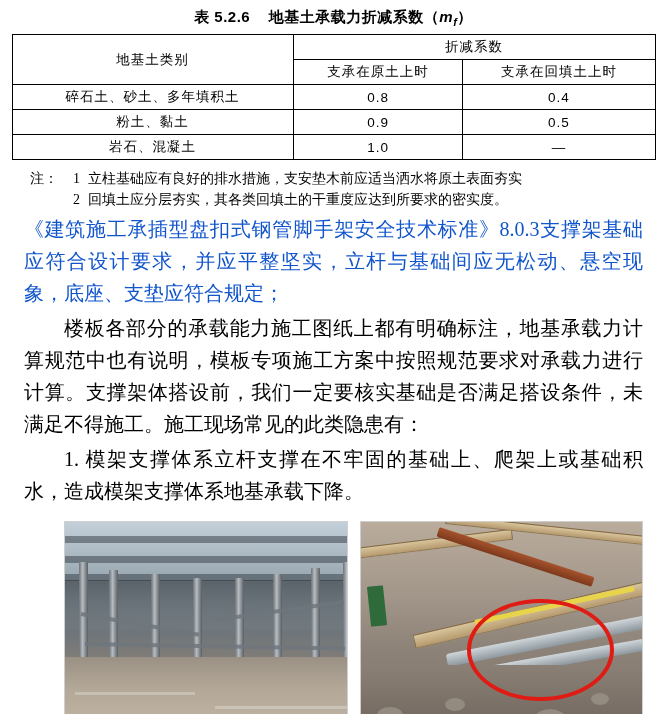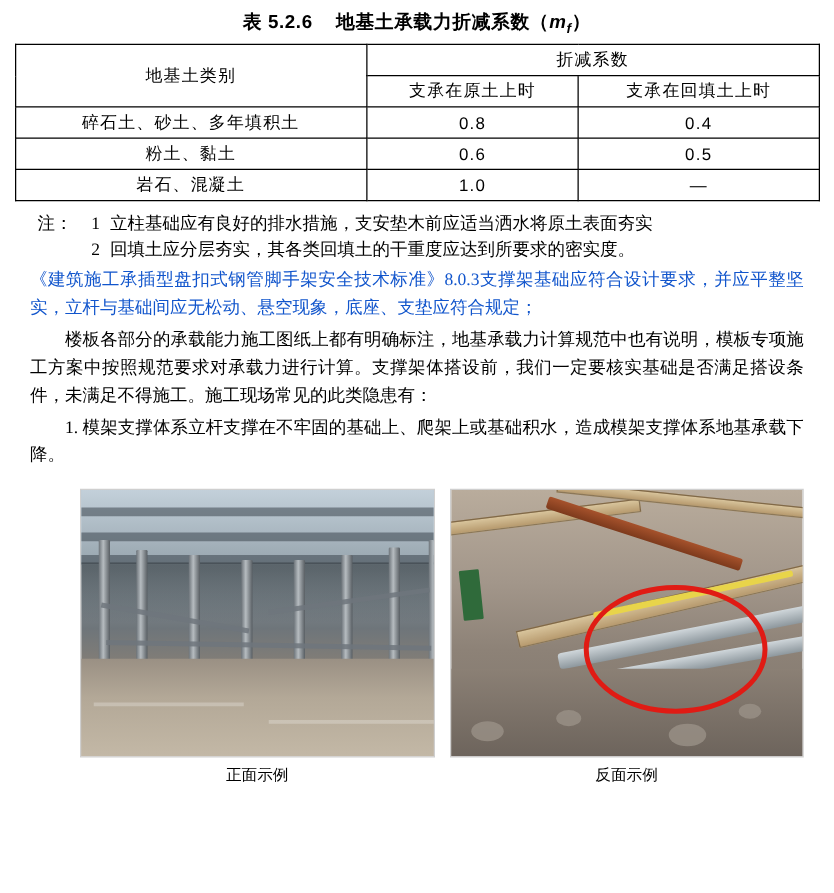--- a/index.html
+++ b/index.html
@@ -78,21 +78,21 @@
   .note-indent {
     margin-left: 46px;
   }
   .center-label {
     text-align: center;
     font-size: 13px;
     margin: 10px 0 4px 0;
   }
   .para {
     margin: 3px 24px 3px 24px;
-    font-size: 14px;
+    font-size: 20px;
     line-height: 1.6;
     text-align: justify;
   }
   .para.indent { text-indent: 2em; }
   .blue {
     color: #1155cc;
   }
   .images {
     display: flex;
     gap: 12px;
@@ -227,21 +227,21 @@
       <td>支承在原土上时</td>
       <td>支承在回填土上时</td>
     </tr>
     <tr>
       <td>碎石土、砂土、多年填积土</td>
       <td>0.8</td>
       <td>0.4</td>
     </tr>
     <tr>
       <td>粉土、黏土</td>
-      <td>0.6</td>
+      <td>0.9</td>
       <td>0.5</td>
     </tr>
     <tr>
       <td>岩石、混凝土</td>
       <td>1.0</td>
       <td>—</td>
     </tr>
   </tbody>
     </table>
 

